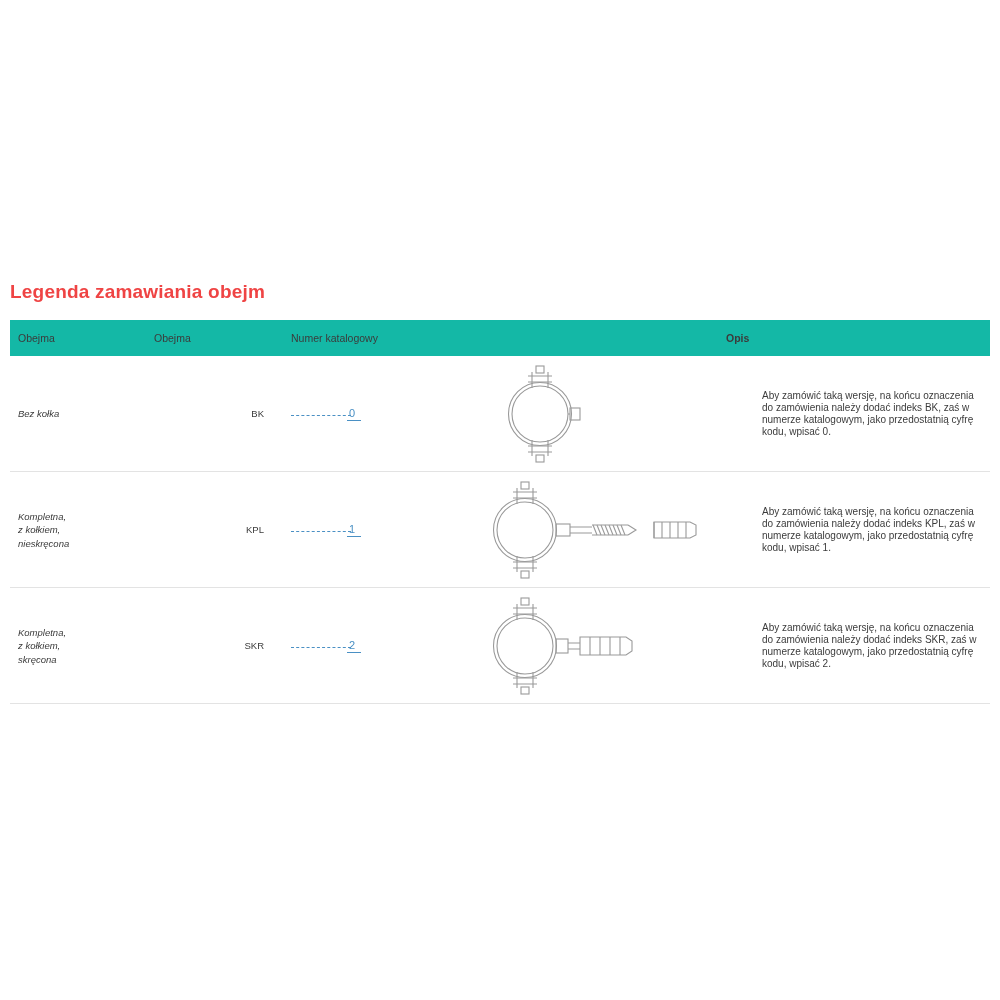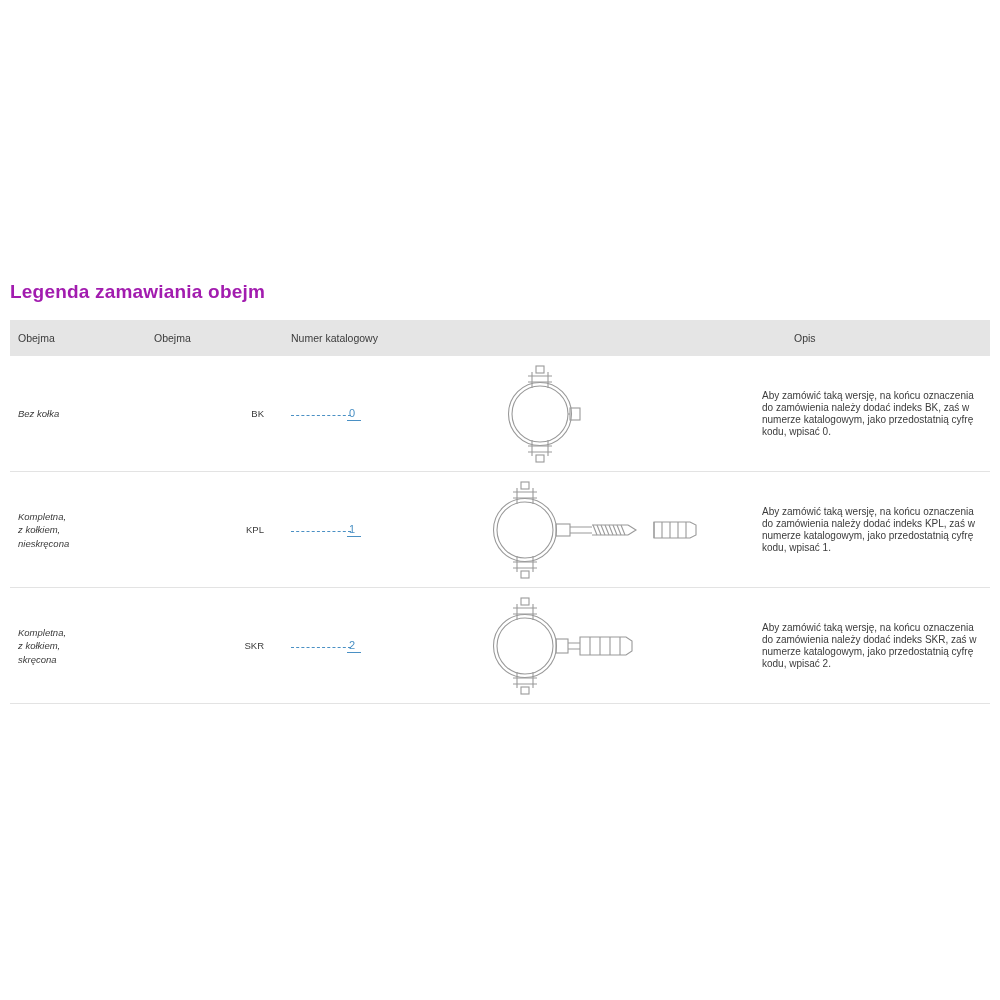--- a/index.html
+++ b/index.html
@@ -23,46 +23,46 @@
     width: 1000px;
     height: 1000px;
   }
 
   .title {
     position: absolute;
     left: 10px;
     top: 281px;
     font-size: 19px;
     font-weight: bold;
-    color: #a21caf;
+    color: #ef4444;
     letter-spacing: 0.2px;
   }
 
   .table {
     position: absolute;
     left: 10px;
     top: 320px;
     width: 980px;
   }
 
   .thead {
-    background: #e5e5e5;
+    background: #14b8a6;
     height: 36px;
     position: relative;
   }
   .thead .th {
     position: absolute;
     top: 12px;
     font-size: 10.5px;
     color: #3b3b3b;
   }
   .th-obejma   { left: 8px; }
   .th-indeks   { left: 144px; }
   .th-numer    { left: 281px; }
-  .th-opis     { left: 784px; }
+  .th-opis     { left: 716px; font-weight: bold; }
 
   .row {
     position: relative;
     height: 115px;
     border-bottom: 1px solid #e3e3e3;
   }
   .row:last-child { border-bottom: 1px solid #e3e3e3; }
 
   .cell {
     position: absolute;

